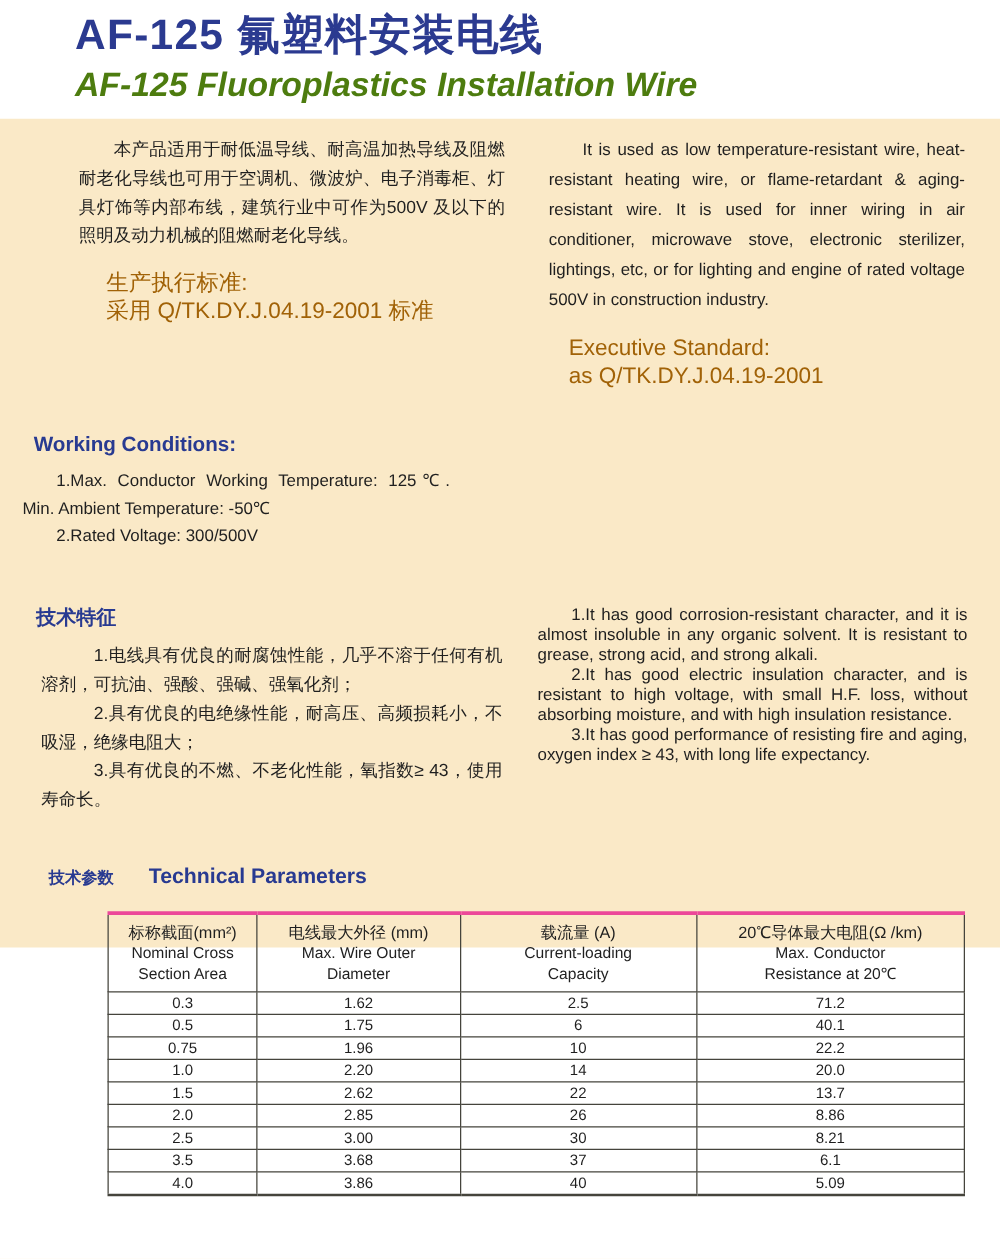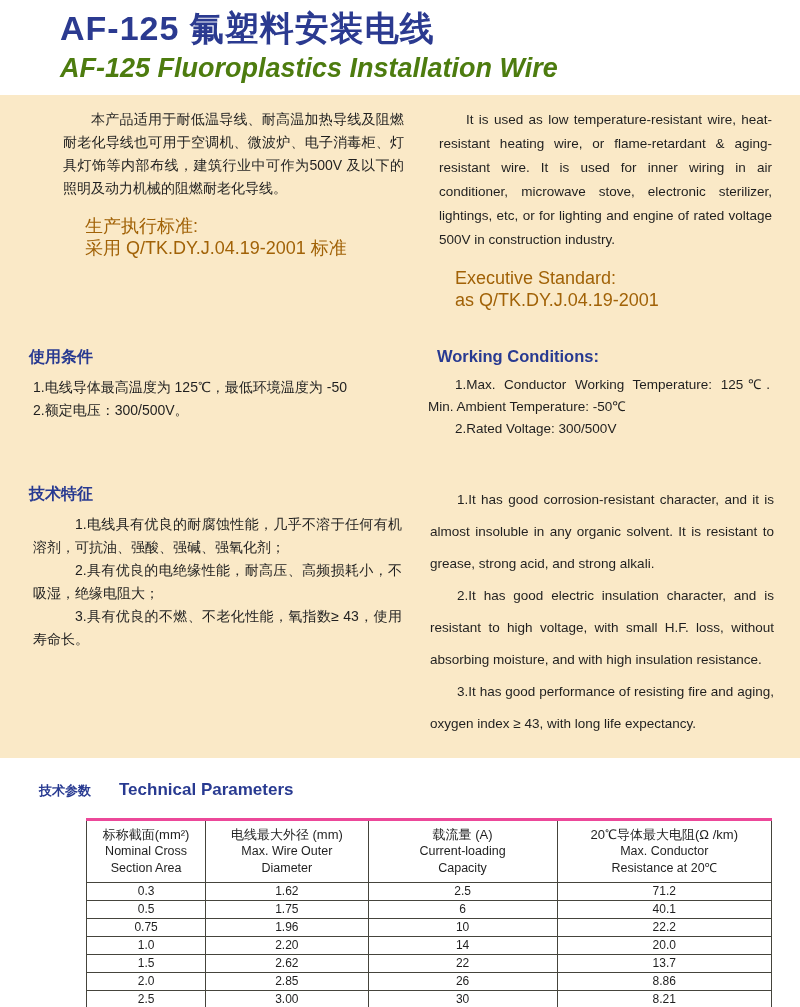--- a/index.html
+++ b/index.html
@@ -35,21 +35,21 @@
   .working { padding-top: 36px; }
   .working .col-l .items { padding-left: 33px; padding-right: 4px; }
   .working .col-l .items p { font-size: 14px; line-height: 23px; }
   .working .col-r .items { padding-left: 18px; padding-right: 30px; }
   .working .col-r .items p { font-size: 13.5px; line-height: 22px; text-indent: 2em; text-align: justify; }
 
   .tech { padding-top: 44px; }
   .tech .col-l .items { padding-left: 33px; padding-right: 8px; }
   .tech .col-l .items p { font-size: 14px; line-height: 23px; text-indent: 3em; text-align: justify; }
   .tech .col-r .items { padding-left: 20px; padding-right: 26px; }
-  .tech .col-r .items p { font-size: 13.5px; line-height: 32px; text-indent: 2em; text-align: justify; }
+  .tech .col-r .items p { font-size: 13.5px; line-height: 16px; text-indent: 2em; text-align: justify; }
 
   
   .params { padding-top: 40px; }
   .params-heading { margin-left: 39px; }
   .params-heading .hz { color: #283a91; font-size: 13px; font-weight: 700; }
   .params-heading .he { color: #283a91; font-size: 17px; font-weight: 700; margin-left: 28px; }
 
   table.spec { margin: 18px 0 0 86px; width: 686px; border-collapse: collapse; table-layout: fixed; }
   table.spec col.c1 { width: 17.4%; }
   table.spec col.c2 { width: 23.7%; }
@@ -85,27 +85,20 @@
       <div class="col-r">
         <p class="en">It is used as low temperature-resistant wire, heat-resistant heating wire, or flame-retardant &amp; aging-resistant wire. It is used for inner wiring in air conditioner, microwave stove, electronic sterilizer, lightings, etc, or for lighting and engine of rated voltage 500V in construction industry.</p>
         <div class="standard">
           <div>Executive Standard:</div>
           <div>as Q/TK.DY.J.04.19-2001</div>
         </div>
       </div>
     </div>
 
     <div class="working two-col">
-      <div class="col-l">
-        <h4 class="sec-zh">使用条件</h4>
-        <div class="items">
-          <p>1.电线导体最高温度为 125℃，最低环境温度为 -50</p>
-          <p>2.额定电压：300/500V。</p>
-        </div>
-      </div>
       <div class="col-r">
         <h4 class="sec-en">Working Conditions:</h4>
         <div class="items">
           <p>1.Max. Conductor Working Temperature: 125℃. Min. Ambient Temperature: -50℃</p>
           <p>2.Rated Voltage: 300/500V</p>
         </div>
       </div>
     </div>
 
     <div class="tech two-col">

